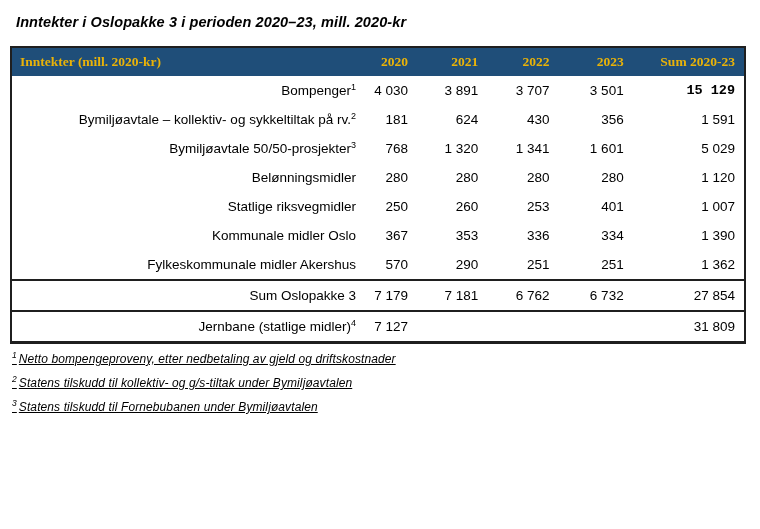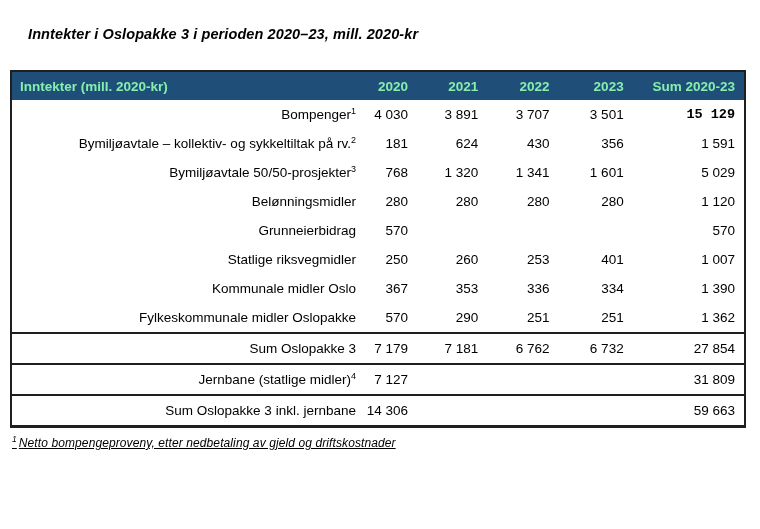--- a/index.html
+++ b/index.html
@@ -10,21 +10,21 @@
     color: #000000;
   }
   .page {
     position: relative;
     width: 760px;
     height: 529px;
     background: #ffffff;
     overflow: hidden;
   }
   .doc-title {
-    margin: 16px;
+    margin: 4px;
     padding: 10px 0 12px 12px;
     font-size: 14.5px;
     font-weight: bold;
     font-style: italic;
     letter-spacing: 0.1px;
   }
   table.revenue {
     border-collapse: collapse;
     table-layout: fixed;
     margin-left: 10px;
@@ -32,25 +32,26 @@
     border: 2px solid #1f1f1f;
     border-bottom-width: 3px;
   }
   table.revenue th, table.revenue td {
     white-space: nowrap;
     overflow: hidden;
     font-size: 13.5px;
   }
   table.revenue thead th {
     background: #1F4E79;
-    color: #86efac;
+    color: #eab308;
     font-weight: bold;
     text-align: right;
     padding: 6px 9px 6px 0;
     height: 16px;
+    font-family: Liberation Serif, serif;
   }
   table.revenue thead th.label-cell {
     text-align: left;
     padding: 6px 0 6px 8px;
   }
   table.revenue tbody td {
     padding: 5.5px 9px 5.5px 0;
     text-align: right;
     height: 18px;
     line-height: 18px;
@@ -137,45 +138,37 @@
         </tr>
         <tr class="body-row">
           <td class="label-cell">Belønningsmidler</td>
           <td>280</td>
           <td>280</td>
           <td>280</td>
           <td>280</td>
           <td>1 120</td>
         </tr>
         <tr class="body-row">
-          <td class="label-cell">Grunneierbidrag</td>
-          <td>570</td>
-          <td></td>
-          <td></td>
-          <td></td>
-          <td>570</td>
-        </tr>
-        <tr class="body-row">
           <td class="label-cell">Statlige riksvegmidler</td>
           <td>250</td>
           <td>260</td>
           <td>253</td>
           <td>401</td>
           <td>1 007</td>
         </tr>
         <tr class="body-row">
           <td class="label-cell">Kommunale midler Oslo</td>
           <td>367</td>
           <td>353</td>
           <td>336</td>
           <td>334</td>
           <td>1 390</td>
         </tr>
         <tr class="body-row">
-          <td class="label-cell">Fylkeskommunale midler Oslopakke</td>
+          <td class="label-cell">Fylkeskommunale midler Akershus</td>
           <td>570</td>
           <td>290</td>
           <td>251</td>
           <td>251</td>
           <td>1 362</td>
         </tr>
         <tr class="summary-row">
           <td class="label-cell">Sum Oslopakke 3</td>
           <td>7 179</td>
           <td>7 181</td>
@@ -184,29 +177,23 @@
           <td>27 854</td>
         </tr>
         <tr class="summary-row">
           <td class="label-cell">Jernbane (statlige midler)<sup>4</sup></td>
           <td>7 127</td>
           <td></td>
           <td></td>
           <td></td>
           <td>31 809</td>
         </tr>
-        <tr class="summary-row">
-          <td class="label-cell">Sum Oslopakke 3 inkl. jernbane</td>
-          <td>14 306</td>
-          <td></td>
-          <td></td>
-          <td></td>
-          <td>59 663</td>
-        </tr>
       </tbody>
   </table>
 
   <div class="footnotes">
 
   <div class="footnote"><sup>1</sup><span>Netto bompengeproveny, etter nedbetaling av gjeld og driftskostnader</span></div>
+      <div class="footnote"><sup>2</sup><span>Statens tilskudd til kollektiv- og g/s-tiltak under Bymiljøavtalen</span></div>
+      <div class="footnote"><sup>3</sup><span>Statens tilskudd til Fornebubanen under Bymiljøavtalen</span></div>
     </div>
 
 </div>
 
 </body></html>

